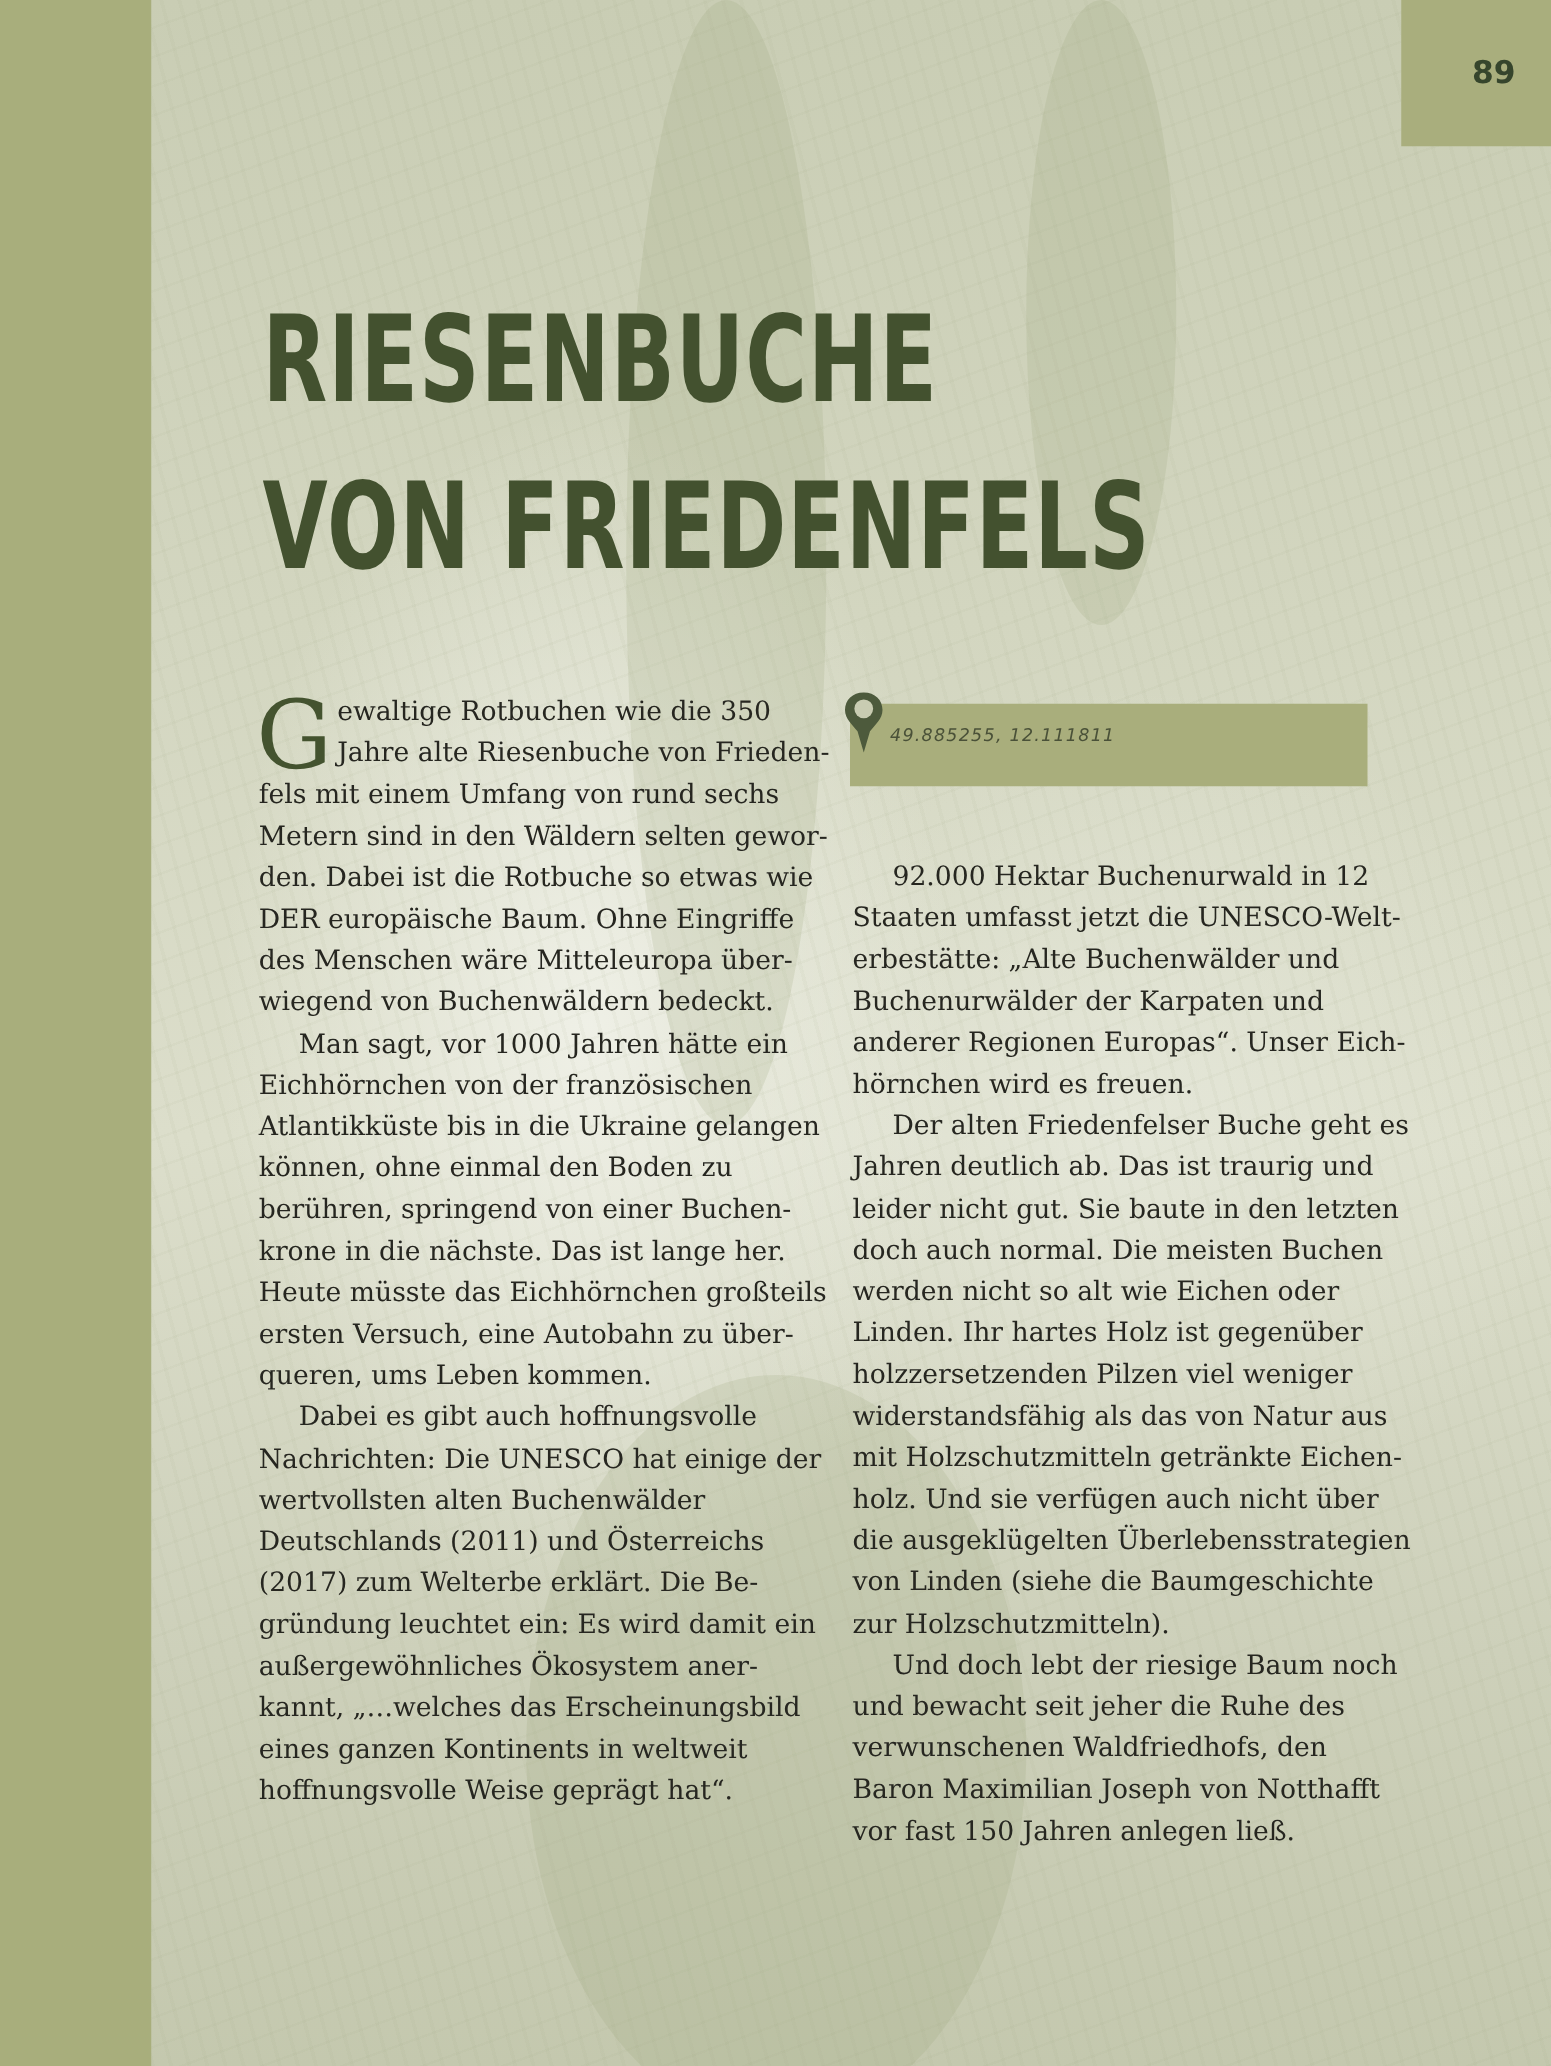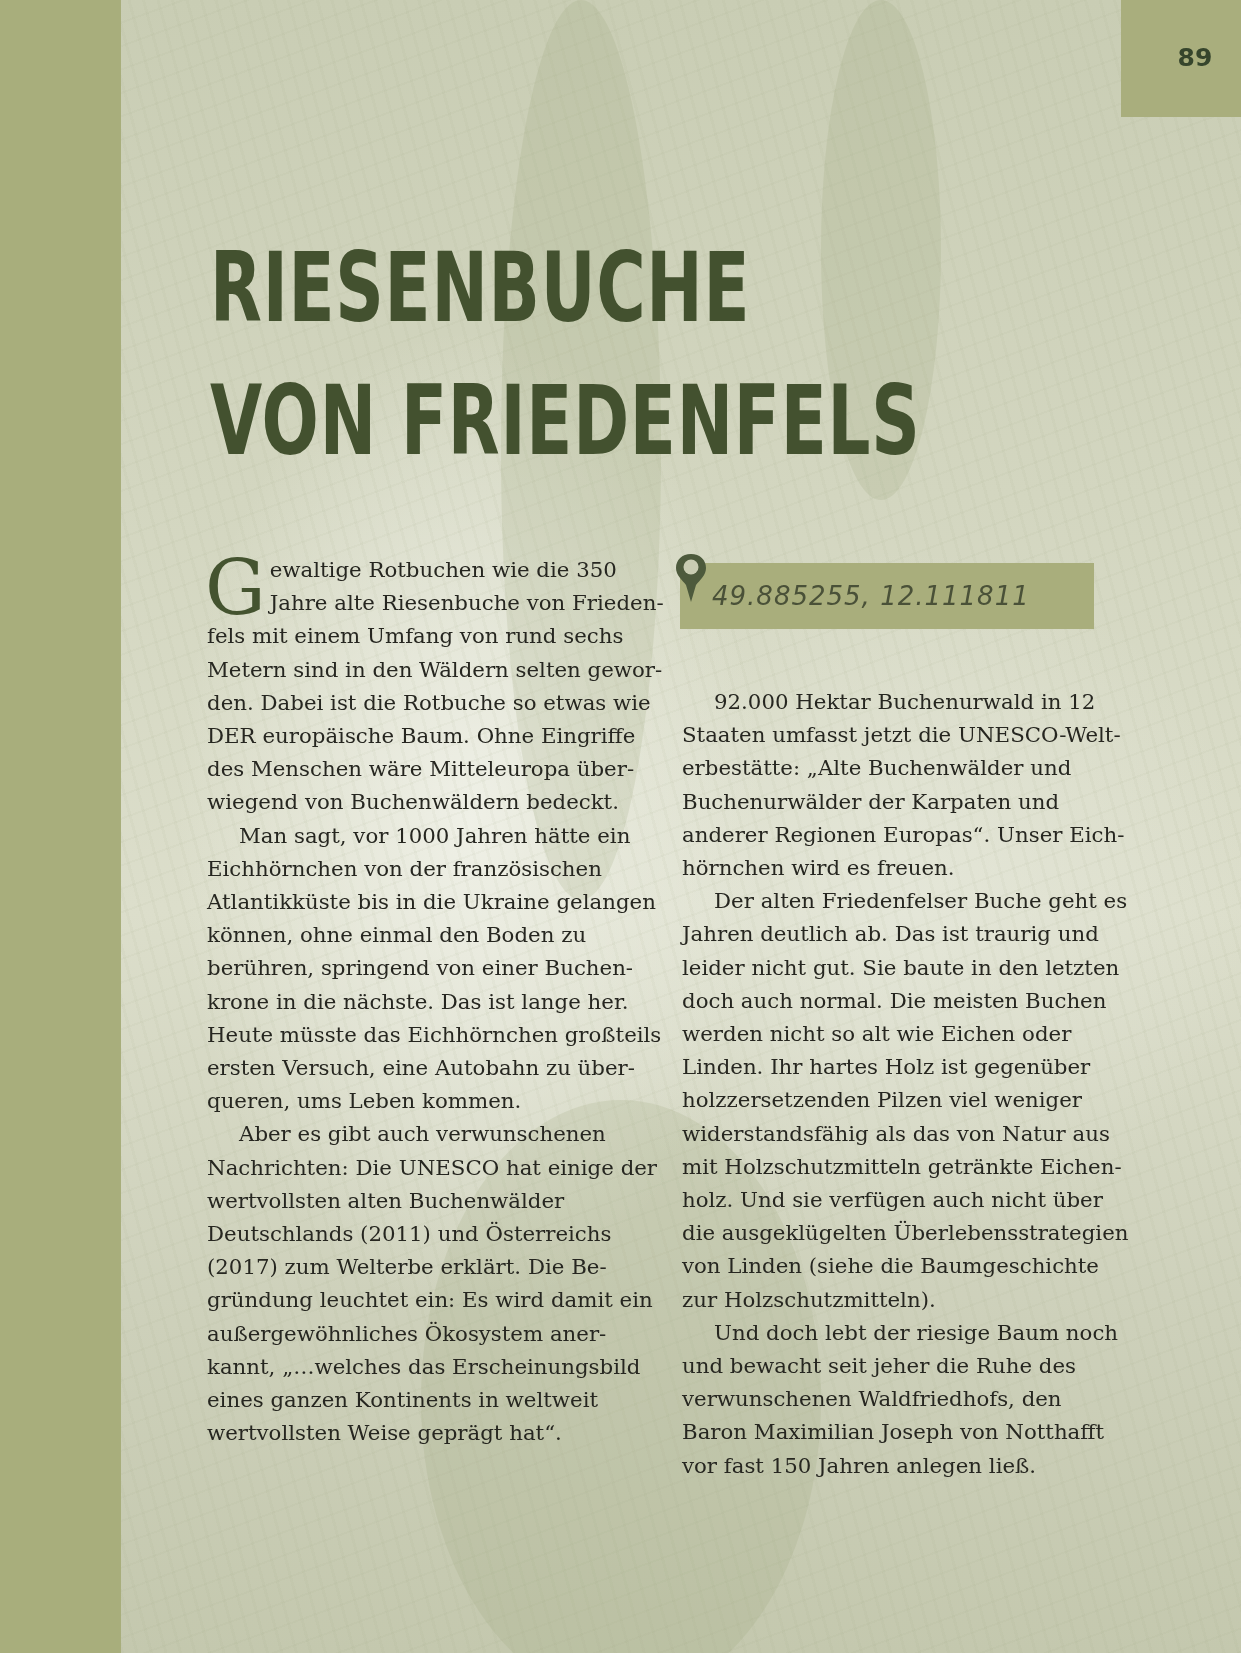--- a/index.html
+++ b/index.html
@@ -20,21 +20,21 @@
   .page-num{font-family:"DejaVu Sans","Liberation Sans",sans-serif;font-weight:bold;font-size:25px;color:#36452c;margin-top:-2px;margin-left:28px;}
   .title{position:absolute;left:210px;top:222px;font-family:"DejaVu Sans Condensed","DejaVu Sans","Liberation Sans",sans-serif;
     font-weight:bold;color:#43512f;font-size:96px;line-height:133px;letter-spacing:1px;transform:scaleX(0.78);transform-origin:left top;}
   .col{position:absolute;font-size:21.3px;line-height:33.2px;color:#262620;}
   .col p{margin:0;text-align:left;}
   .col-left{left:207px;top:553px;width:410px;}
   .col-right{left:682px;top:685px;width:410px;}
   .dropcap{float:left;font-size:76px;line-height:62px;color:#44532f;margin:4px 4px 0 -2px;font-family:"DejaVu Serif","Liberation Serif",serif;}
   .coord-box{position:absolute;left:680px;top:563px;width:414px;height:66px;background:#a9ae7c;}
   .coord-text{position:absolute;left:32px;top:18px;font-family:"DejaVu Sans","Liberation Sans",sans-serif;font-style:italic;
-    font-size:26px;color:#4a5138;letter-spacing:1px;font-weight:300;}
+    font-size:14px;color:#4a5138;letter-spacing:1px;font-weight:300;}
   .pin{position:absolute;left:674px;top:553px;width:34px;height:50px;}
   .line{display:block;white-space:nowrap;}
 </style>
 </head>
 <body>
 
 <div class="left-band"></div>
 <div class="texture">
   <div class="trunk" style="left:380px;top:0;width:160px;height:900px;"></div>
   <div class="trunk" style="left:700px;top:0;width:120px;height:500px;"></div>
@@ -75,30 +75,30 @@
     <span class="line">Eichhörnchen von der französischen</span>
     <span class="line">Atlantikküste bis in die Ukraine gelangen</span>
     <span class="line">können, ohne einmal den Boden zu</span>
     <span class="line">berühren, springend von einer Buchen-</span>
     <span class="line">krone in die nächste. Das ist lange her.</span>
     <span class="line">Heute müsste das Eichhörnchen großteils</span>
     <span class="line">ersten Versuch, eine Autobahn zu über-</span>
     <span class="line">queren, ums Leben kommen.</span>
   </p>
   <p>
-    <span class="line" style="padding-left:32px">Aber es gibt auch verwunschenen</span>
+    <span class="line" style="padding-left:32px">Dabei es gibt auch hoffnungsvolle</span>
     <span class="line">Nachrichten: Die UNESCO hat einige der</span>
     <span class="line">wertvollsten alten Buchenwälder</span>
     <span class="line">Deutschlands (2011) und Österreichs</span>
     <span class="line">(2017) zum Welterbe erklärt. Die Be-</span>
     <span class="line">gründung leuchtet ein: Es wird damit ein</span>
     <span class="line">außergewöhnliches Ökosystem aner-</span>
     <span class="line">kannt, „…welches das Erscheinungsbild</span>
     <span class="line">eines ganzen Kontinents in weltweit</span>
-    <span class="line">wertvollsten Weise geprägt hat“.</span>
+    <span class="line">hoffnungsvolle Weise geprägt hat“.</span>
   </p>
 </div>
 
 <div class="col col-right">
   <p>
     <span class="line" style="padding-left:32px">92.000 Hektar Buchenurwald in 12</span>
     <span class="line">Staaten umfasst jetzt die UNESCO-Welt-</span>
     <span class="line">erbestätte: „Alte Buchenwälder und</span>
     <span class="line">Buchenurwälder der Karpaten und</span>
     <span class="line">anderer Regionen Europas“. Unser Eich-</span>

